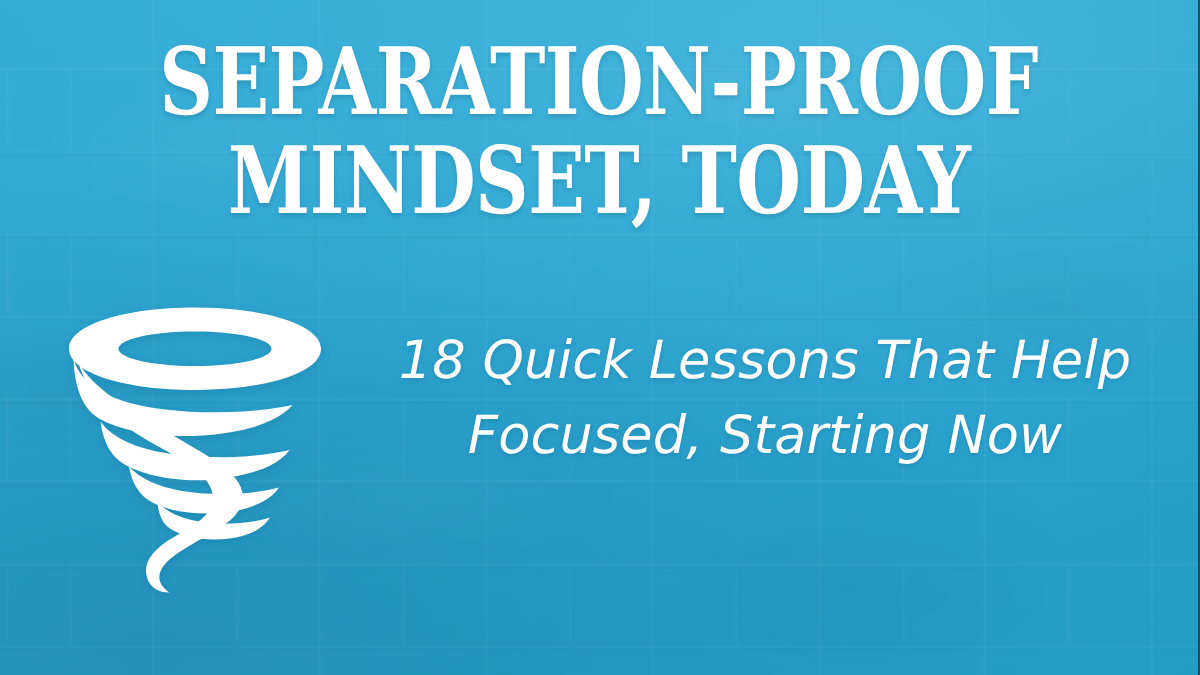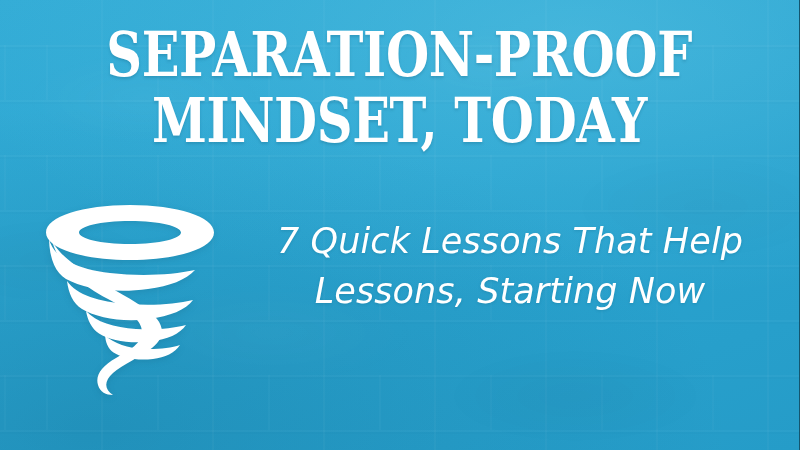--- a/index.html
+++ b/index.html
@@ -226,17 +226,17 @@
                  C60 186 60 178 69 170
                  C78 162 96 154 108 145
                  C119 136.5 121 126 113 116
                  C104 105 84 95 64 83
                  C40 68.5 18 56 8 38 Z"></path>
       </g>
     </svg>
   </div>
 
   <div class="subtitle">
-    <span class="sub-line">7 Quick Lessons That Help</span>
-    <span class="sub-line">Lessons, Starting Now</span>
+    <span class="sub-line">18 Quick Lessons That Help</span>
+    <span class="sub-line">Focused, Starting Now</span>
   </div>
 
 </div>
 
 </body></html>

